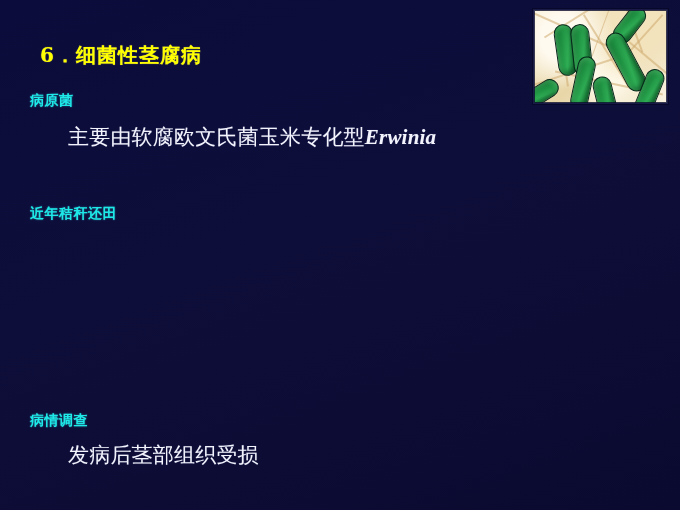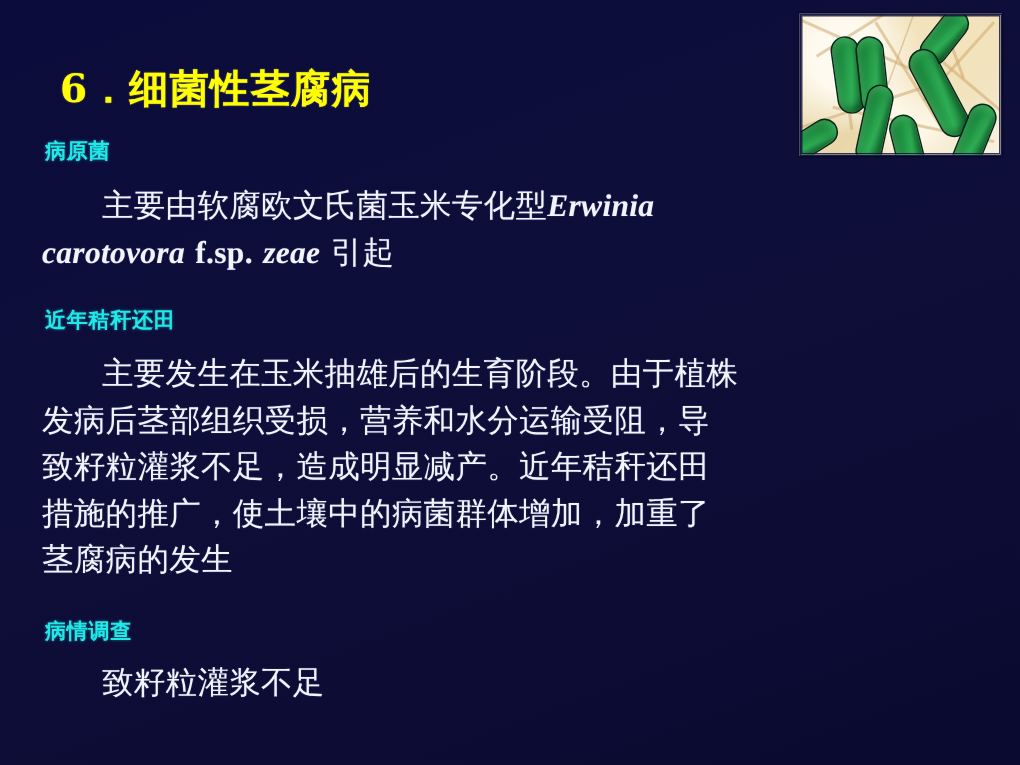--- a/index.html
+++ b/index.html
@@ -17,21 +17,21 @@
     font-family: "Liberation Serif", "DejaVu Serif", serif;
     -webkit-font-smoothing: antialiased;
   }
 
   
   .slide-title {
     position: absolute;
     left: 40px;
     top: 42px;
     font-family: "DejaVu Serif", "Liberation Serif", serif;
-    font-size: 26px;
+    font-size: 20px;
     font-weight: bold;
     color: #ffff00;
     letter-spacing: 1px;
     white-space: nowrap;
     text-shadow: 0 0 1px rgba(255,255,140,0.55);
   }
 
   
   .section-head {
     position: absolute;
@@ -153,32 +153,24 @@
     <div class="rod" style="left:62px;top:66px;width:17px;height:44px;transform:rotate(-14deg);"></div>
     <div class="rod" style="left:106px;top:58px;width:17px;height:46px;transform:rotate(22deg);"></div>
 
     <div class="micro-border-inner"></div>
   </div>
 
   <div class="section-head" id="head-pathogen">病原菌</div>
 
   <div class="body-block" id="body-pathogen">
     <div class="body-line indent"><span>主要由软腐欧文氏菌玉米专化型</span><span class="sci-italic">Erwinia</span></div>
-    <div class="body-line"><span class="sci-italic">carotovora</span> <span class="sci-upright">f.sp.</span> <span class="sci-italic">zeae</span> <span>引起</span></div>
   </div>
 
   <div class="section-head" id="head-features">近年秸秆还田</div>
 
-  <div class="body-block" id="body-features">
-    <div class="body-line indent">主要发生在玉米抽雄后的生育阶段。由于植株</div>
-    <div class="body-line">发病后茎部组织受损，营养和水分运输受阻，导</div>
-    <div class="body-line">致籽粒灌浆不足，造成明显减产。近年秸秆还田</div>
-    <div class="body-line">措施的推广，使土壤中的病菌群体增加，加重了</div>
-    <div class="body-line">茎腐病的发生</div>
-  </div>
 
   <div class="section-head" id="head-survey">病情调查</div>
 
   <div class="body-block" id="body-survey">
-    <div class="body-line indent">致籽粒灌浆不足</div>
+    <div class="body-line indent">发病后茎部组织受损</div>
   </div>
 
 </div>
 
 </body></html>

